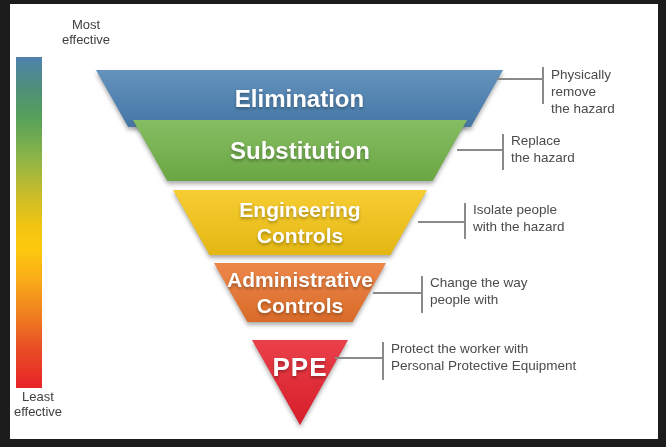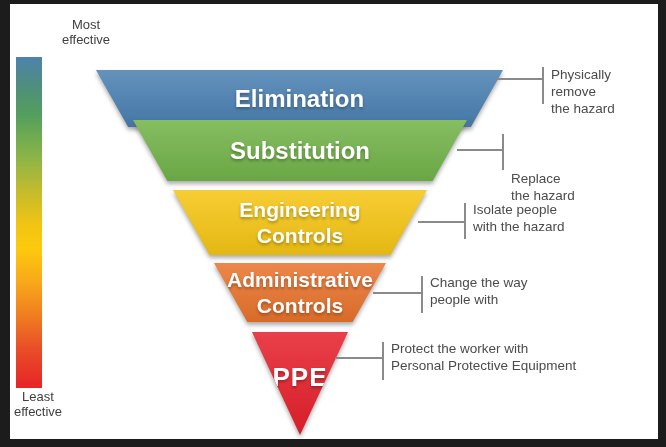--- a/index.html
+++ b/index.html
@@ -43,38 +43,38 @@
     text-shadow:0 2px 3px rgba(0,0,0,0.3);
   }
   .band-0 { left:86px;  top:51px;  width:407px; height:57px;
             clip-path:polygon(0 0,100% 0,92.1% 100%,7.9% 100%); }
   .band-1 { left:123px; top:116px; width:334px; height:61px;
             clip-path:polygon(0 0,100% 0,89.7% 100%,10.3% 100%); }
   .band-2 { left:163px; top:186px; width:254px; height:65px;
             clip-path:polygon(0 0,100% 0,85.6% 100%,14.4% 100%); }
   .band-3 { left:204px; top:259px; width:172px; height:59px;
             clip-path:polygon(0 0,100% 0,80.6% 100%,19.4% 100%); }
-  .band-4 { left:242px; top:328px; width:96px;  height:85px;
+  .band-4 { left:242px; top:336px; width:96px;  height:85px;
             clip-path:polygon(0 0,100% 0,50% 100%);
-            align-items:flex-start; padding-top:18px; }
+            align-items:flex-start; padding-top:0; }
   .band-0 .band-label, .band-1 .band-label { font-size:24px; }
   .band-2 .band-label, .band-3 .band-label { font-size:21px; line-height:26px; }
   .band-4 .band-label { font-size:26px; letter-spacing:1px; margin-top:12px; }
 
   
   .h-line { position:absolute; height:2px; background:#8a8a8a; }
   .v-line { position:absolute; width:2px;  background:#8a8a8a; }
   .note   { position:absolute; font-size:13.5px; line-height:17px; color:#4b4b4b;
             white-space:pre-line; }
   .c0 .h-line { left:487px; top:74px;  width:45px; }
   .c0 .v-line { left:532px; top:63px;  height:37px; }
   .c0 .note   { left:541px; top:62px; }
   .c1 .h-line { left:447px; top:145px; width:45px; }
   .c1 .v-line { left:492px; top:130px; height:36px; }
-  .c1 .note   { left:501px; top:128px;margin-top:38px; }
+  .c1 .note   { left:501px; top:128px; }
   .c2 .h-line { left:408px; top:217px; width:46px; }
   .c2 .v-line { left:454px; top:199px; height:36px; }
   .c2 .note   { left:463px; top:197px; }
   .c3 .h-line { left:363px; top:288px; width:48px; }
   .c3 .v-line { left:411px; top:272px; height:37px; }
   .c3 .note   { left:420px; top:270px; }
   .c4 .h-line { left:325px; top:353px; width:47px; }
   .c4 .v-line { left:372px; top:338px; height:38px; }
   .c4 .note   { left:381px; top:336px; }
 </style>

